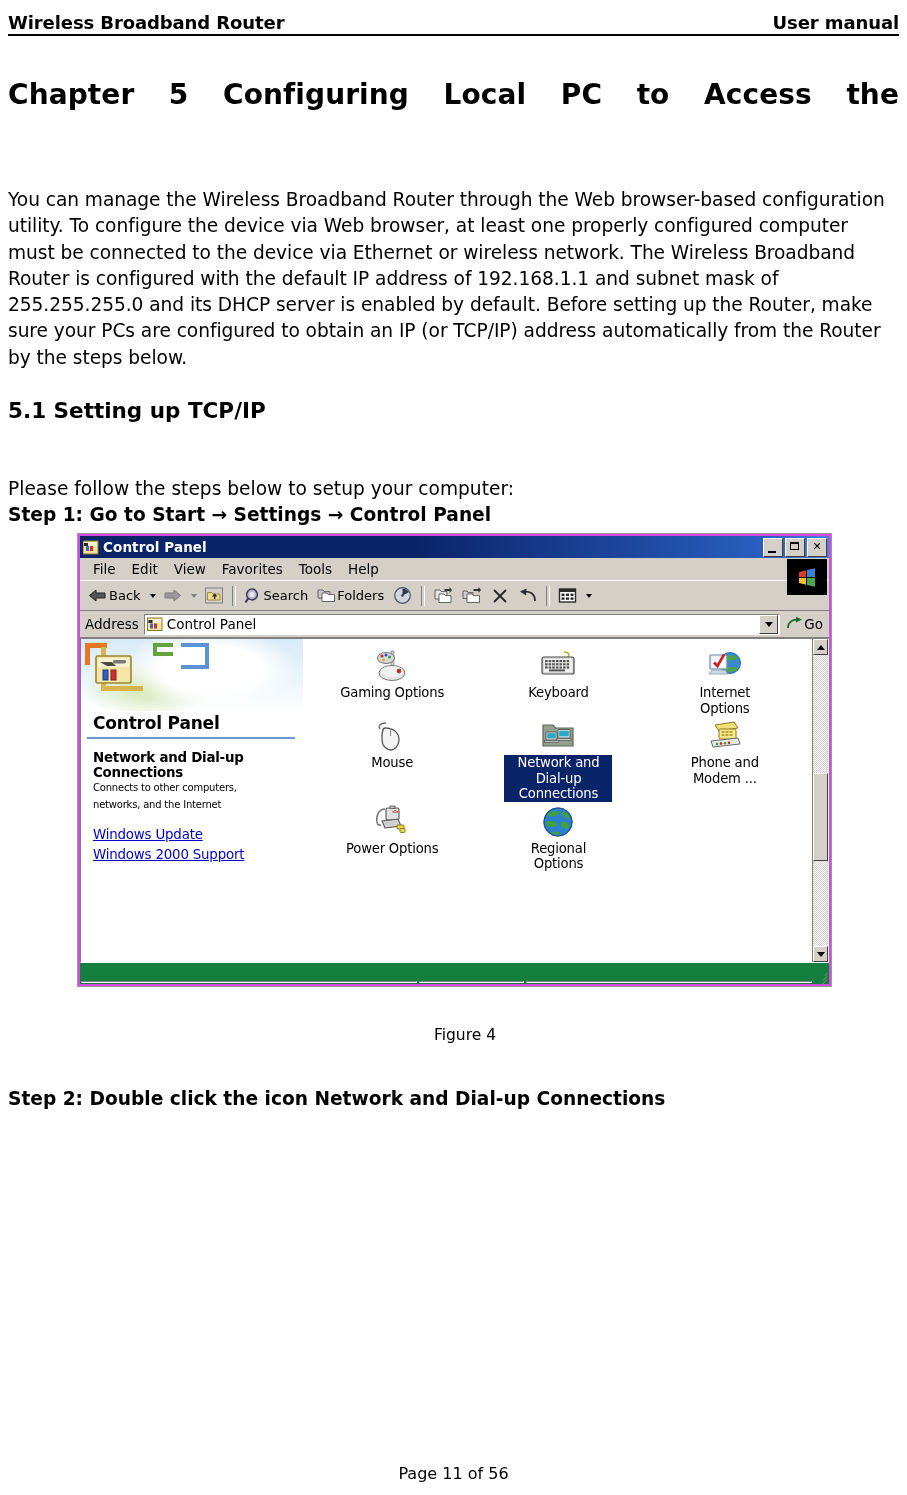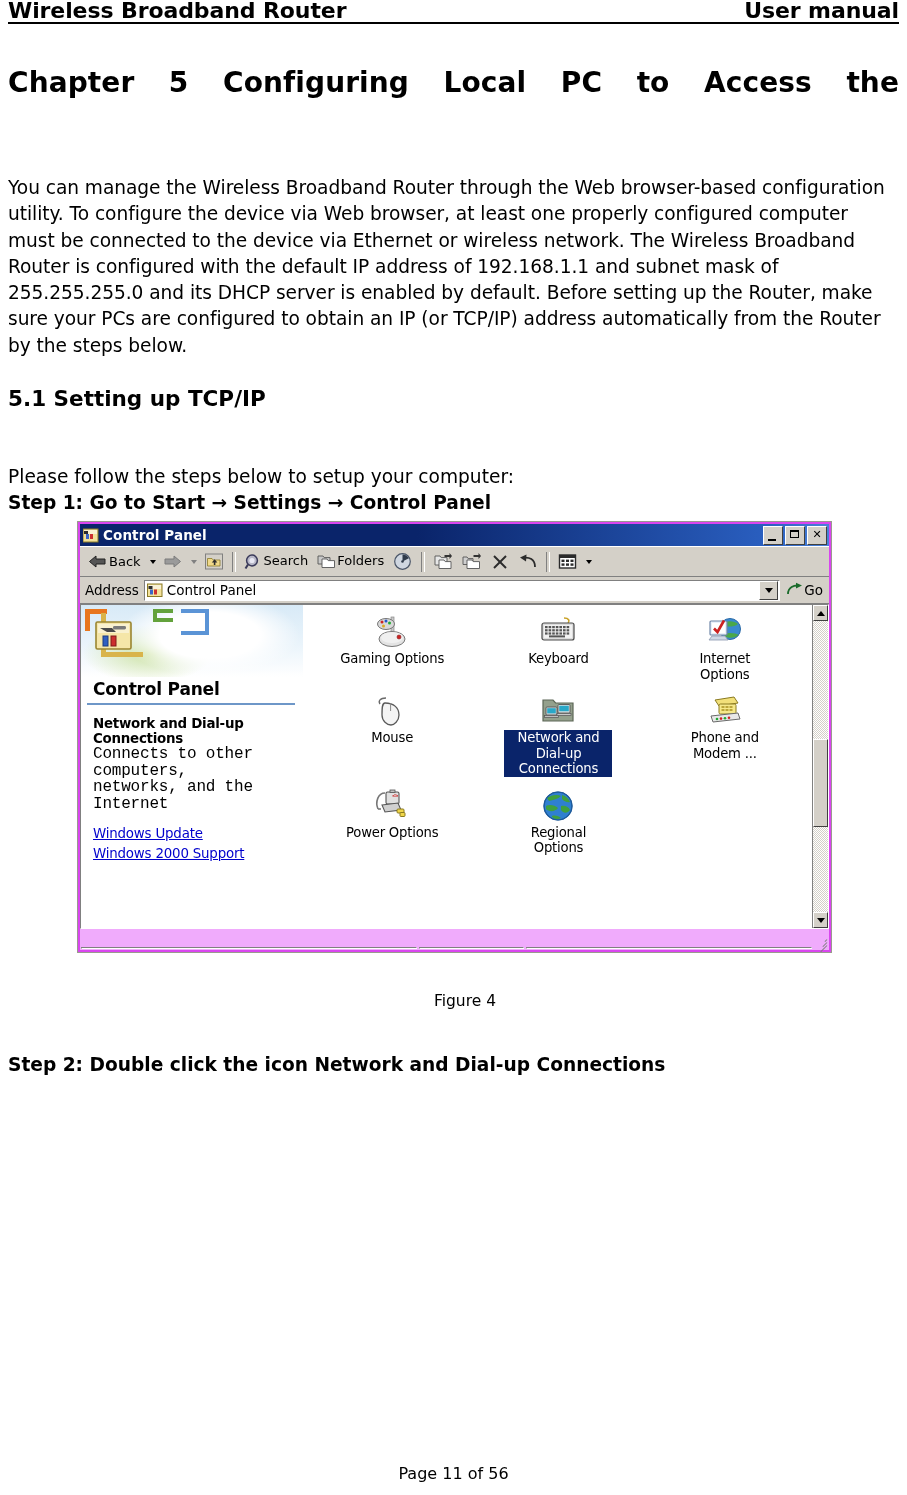--- a/index.html
+++ b/index.html
@@ -24,23 +24,23 @@
     box-sizing: border-box;
     padding: 0 8px;
   }
 
   
   .doc-header {
     display: flex;
     justify-content: space-between;
     align-items: flex-start;
     font-weight: bold;
-    font-size: 22px;
+    font-size: 18px;
     line-height: 20px;
-    padding-top: 1px;
+    padding-top: 13px;
     letter-spacing: -0.1px;
   }
   .doc-header-rule {
     border-bottom: 2.5px solid #000;
     margin-top: 1px;
   }
 
   
   .chapter-title {
     font-size: 28px;
@@ -211,21 +211,21 @@
     height: 29px;
     display: flex;
     align-items: center;
     background: #d4d0c8;
     border-top: 1px solid #ffffff;
     border-bottom: 1px solid #808080;
     padding-left: 4px;
     gap: 1px;
   }
   .tb-btn {
-    display: flex; align-items: flex-start;
+    display: flex; align-items: center;
     font-size: 13px;
     padding: 2px 4px;
     white-space: nowrap;
     cursor: default;
   }
   .tb-sep {
     width: 2px; height: 20px;
     border-left: 1px solid #808080;
     border-right: 1px solid #ffffff;
     margin: 0 3px;
@@ -324,25 +324,24 @@
     background: #6e97c8;
     margin: 4px 8px 0 6px;
   }
   .lp-h {
     font-size: 13.4px;
     font-weight: bold;
     margin: 11px 0 0 12px;
     letter-spacing: -0.25px;
   }
   .lp-p {
-    font-size: 16px;
+    font-size: 10px;
     margin: 0 0 0 12px;
     line-height: 16.5px;
     letter-spacing: -0.2px;
-    font-family: Liberation Mono, monospace;
   }
   .lp-links { margin: 12px 0 0 12px; }
   .lp-link {
     display: block;
     font-size: 13.4px;
     color: #0000cc;
     text-decoration: underline;
     line-height: 20px;
     cursor: pointer;
     letter-spacing: -0.2px;
@@ -352,21 +351,21 @@
   
   .iconpane {
     flex: 1 1 auto;
     position: relative;
     background: #ffffff;
     padding: 10px 0 0 0;
   }
   .icon-grid {
     display: grid;
     grid-template-columns: repeat(3, 1fr);
-    row-gap: 12px;
+    row-gap: 3px;
     padding-left: 6px;
     padding-right: 20px;
   }
   .icon-cell {
     display: flex;
     flex-direction: column;
     align-items: center;
     cursor: default;
   }
   .icon-art {
@@ -432,21 +431,21 @@
     border-color: #ffffff #404040 #404040 #ffffff;
     box-sizing: border-box;
     cursor: pointer;
   }
 
   
   .statusbar {
     height: 21px;
     display: flex;
     align-items: stretch;
-    background: #f0abfc;
+    background: #15803d;
     padding: 18px 1px 1px 1px;
     gap: 2px;
     box-sizing: border-box;
   }
   .sb-pane {
     border: 1px solid;
     border-color: #808080 #ffffff #ffffff #808080;
     display: flex;
     align-items: center;
     padding-left: 3px;
@@ -511,20 +510,36 @@
             <span class="tbtn">
                 <i class="min-glyph"></i>
               </span>
             <span class="tbtn">
                 <i class="max-glyph"></i>
               </span>
             <span class="tbtn">✕</span>
           </span>
         </div>
 
+        <div class="menubar">
+          <span class="menu-item">File</span>
+          <span class="menu-item">Edit</span>
+          <span class="menu-item">View</span>
+          <span class="menu-item">Favorites</span>
+          <span class="menu-item">Tools</span>
+          <span class="menu-item">Help</span>
+          <span class="menu-flag">
+            <svg width="22" height="21" viewBox="0 0 22 21">
+              <path d="M3 5 L10 3.2 L10 10 L3 10 Z" fill="#d63b2a"></path>
+              <path d="M11 3 L19 1.2 L19 10 L11 10 Z" fill="#3f7fd4"></path>
+              <path d="M3 11 L10 11 L10 17.8 L3 16 Z" fill="#f2c12e"></path>
+              <path d="M11 11 L19 11 L19 19.8 L11 18 Z" fill="#4aa84a"></path>
+            </svg>
+          </span>
+        </div>
 
         <div class="toolbar">
           <span class="tb-btn">
             <svg width="19" height="15" viewBox="0 0 19 15">
               <path d="M8 2 L8 5 L17 5 L17 10 L8 10 L8 13 L1.5 7.5 Z" fill="#555" stroke="#222" stroke-width="1"></path>
             </svg>
             <span style="margin-left:2px">Back</span>
           </span>
           <span class="tb-caret"></span>
 

